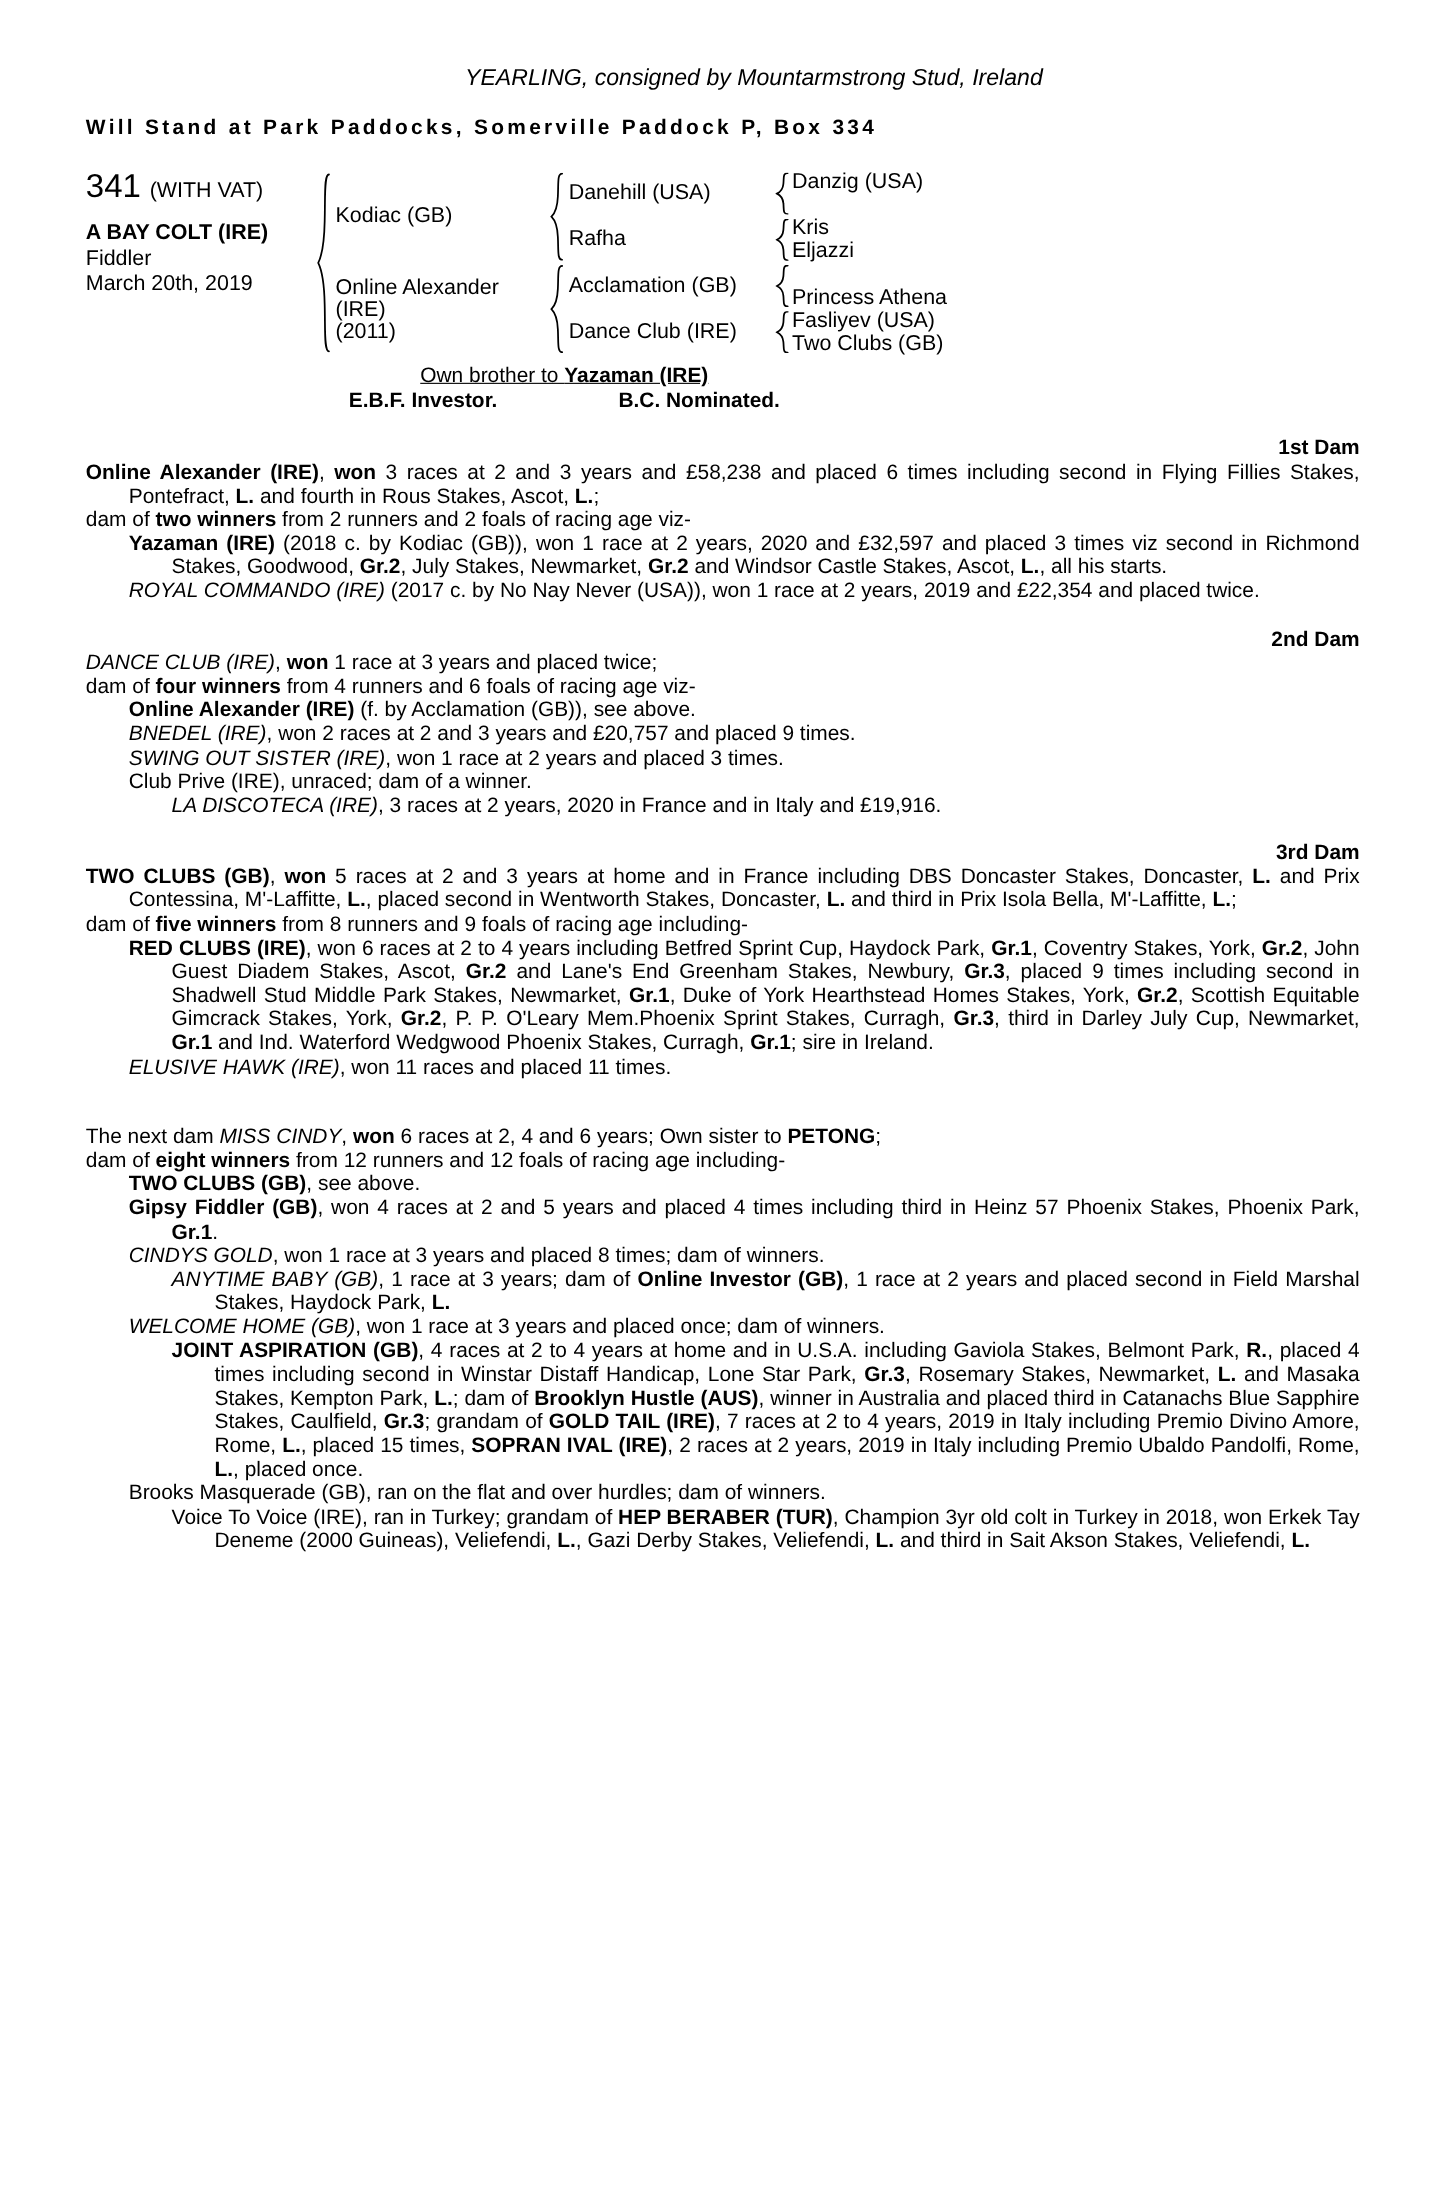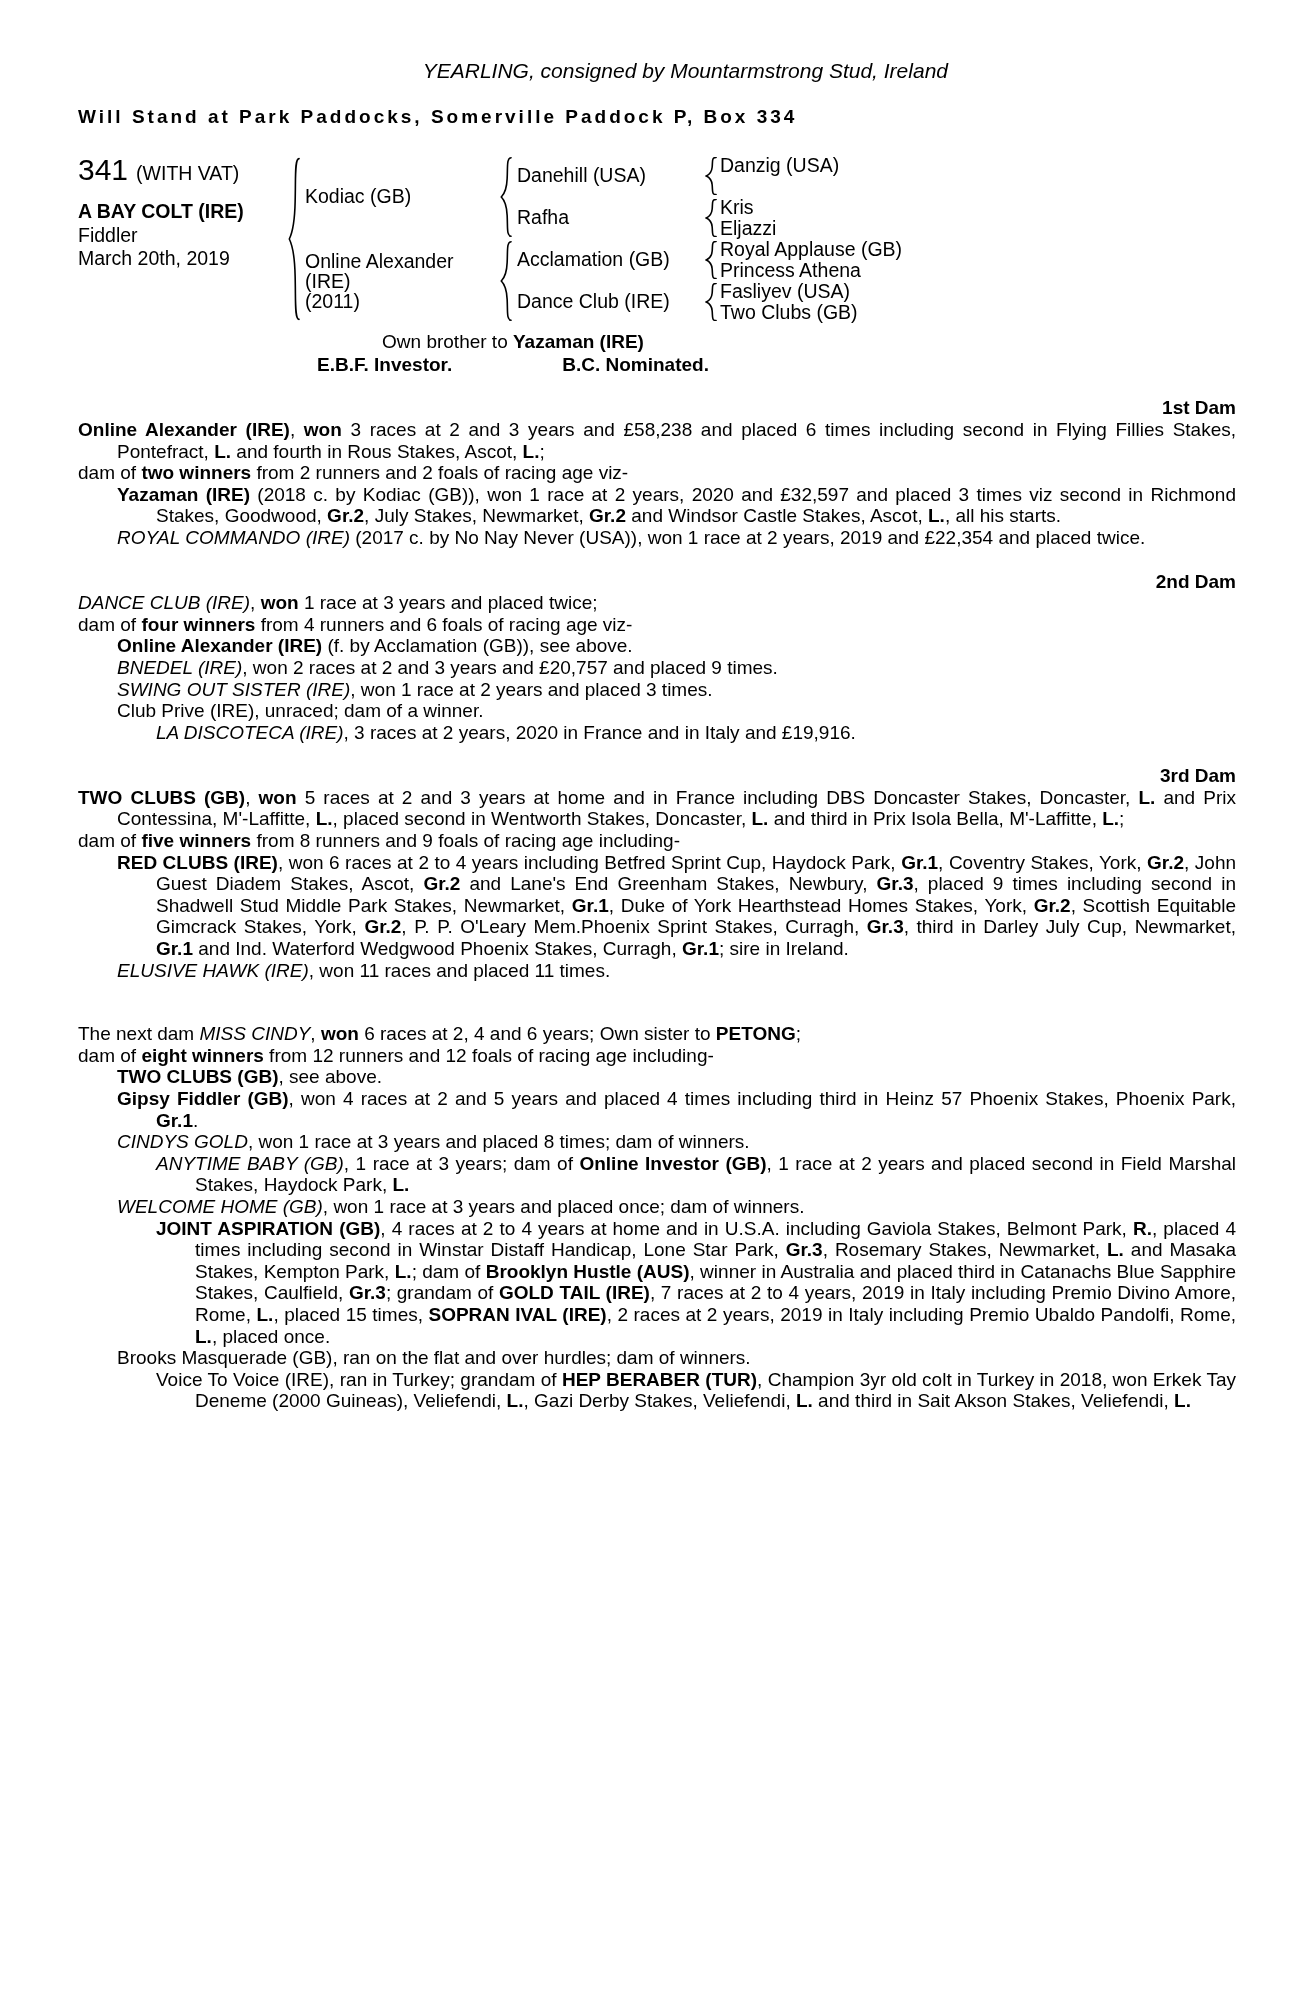--- a/index.html
+++ b/index.html
@@ -37,21 +37,21 @@
   .br3-1{ grid-column:6; grid-row:1/3; } .br3-2{ grid-column:6; grid-row:3/5; }
   .br3-3{ grid-column:6; grid-row:5/7; } .br3-4{ grid-column:6; grid-row:7/9; }
   .g3-1{grid-column:7;grid-row:1} .g3-2{grid-column:7;grid-row:2}
   .g3-3{grid-column:7;grid-row:3} .g3-4{grid-column:7;grid-row:4}
   .g3-5{grid-column:7;grid-row:5} .g3-6{grid-column:7;grid-row:6}
   .g3-7{grid-column:7;grid-row:7} .g3-8{grid-column:7;grid-row:8}
   .vcenter{ display:flex; align-items:center; }
   .brace{ display:flex; align-items:stretch; justify-content:center; padding:2px 0; }
   .brace svg{ width:13px; height:100%; }
 
-  .ped-note{ width:870px; text-align:center; margin-top:8px; }
+  .ped-note{ width:870px; text-align:center; margin-top:8px;text-decoration:underline; }
   .nominations{ width:870px; display:flex; justify-content:center; gap:110px; font-weight:bold; margin-top:1px; }
 
   .sec-head{ font-weight:bold; margin-top:22px;text-align:right; }
   .para{ text-align:justify; }
   .l1{ margin-left:39px; }
   .l2{ margin-left:78px; }
   .hang{ padding-left:39px; text-indent:-39px; }
   .nextdam{ margin-top:42px; }
   .s-b{ font-weight:bold; }
   .s-i{ font-style:italic; }
@@ -122,21 +122,20 @@
   </div>
   <div class="brace br3-4">
     <svg viewBox="0 0 20 100" preserveAspectRatio="none">
         <path d="M17 1 C10 1 12 12 11 27 C10.3 41 7 46 2 50 C7 54 10.3 59 11 73 C12 88 10 99 17 99" fill="none" stroke="#000" stroke-width="1.6" stroke-linecap="round" vector-effect="non-scaling-stroke"></path>
       </svg>
   </div>
 
   <div class="g3-1 vcenter">Danzig (USA)</div>
   <div class="g3-3 vcenter">Kris</div>
   <div class="g3-4 vcenter">Eljazzi</div>
-  <div class="g3-5 vcenter">Royal Applause (GB)</div>
   <div class="g3-6 vcenter">Princess Athena</div>
   <div class="g3-7 vcenter">Fasliyev (USA)</div>
   <div class="g3-8 vcenter">Two Clubs (GB)</div>
 </div>
 
 <div class="ped-note">
   <span>Own brother to </span><span class="b">Yazaman (IRE)</span>
 </div>
 <div class="nominations">
   <span>E.B.F. Investor.</span>

